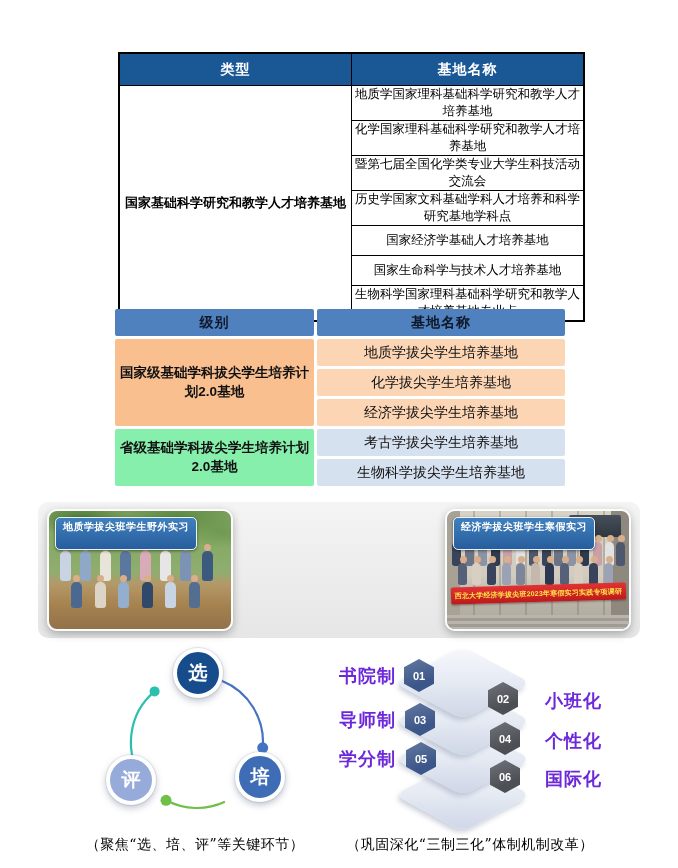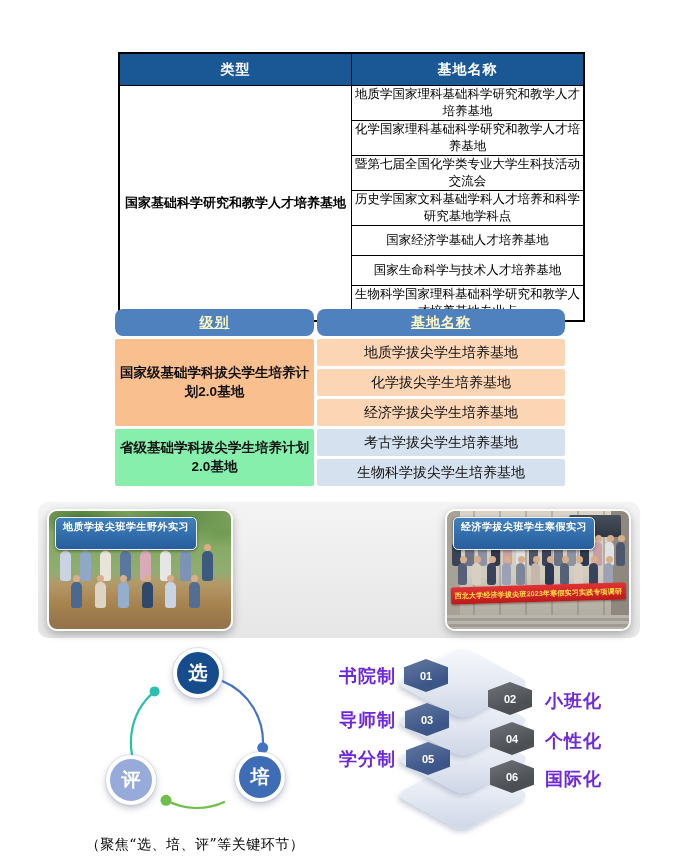--- a/index.html
+++ b/index.html
@@ -12,22 +12,22 @@
   .t1 { position:absolute; left:118px; top:52px; width:467px;
         border-collapse:collapse; border:2px solid #000; table-layout:fixed; }
   .t1 th, .t1 td { border:1.5px solid #000; text-align:center; vertical-align:middle; padding:0 3px; }
   .t1 th { background:#1A5795; color:#fff; height:31px; font-size:14px; letter-spacing:1px; }
   .t1 td { height:29px; font-size:12.5px; color:#000; }
   .t1 .cat { width:86px; font-weight:bold; font-size:13px; line-height:1.5; }
 
   
   .t2 { position:absolute; left:112px; top:306px; width:456px;
         border-collapse:separate; border-spacing:3px; table-layout:fixed; }
-  .t2 th { background:#4E81BD; color:#fef9c3; height:25px; font-size:14px; font-weight:bold;
-           letter-spacing:1px; border-radius:8px;text-decoration:underline; }
+  .t2 th { background:#4E81BD; color:#0f172a; height:25px; font-size:14px; font-weight:bold;
+           letter-spacing:1px; border-radius:2px; }
   .t2 td { text-align:center; vertical-align:middle; height:27px; font-size:14px;
            color:#111; border-radius:2px; padding:0 2px; }
   .t2 .c1 { width:197px; }
   .t2 .lvl1 { background:#FABF8F; font-weight:bold; font-size:13.5px; line-height:1.4; }
   .t2 .base1 { background:#FCD5B4; }
   .t2 .lvl2 { background:#86efac; font-weight:bold; font-size:13.5px; line-height:1.4; }
   .t2 .base2 { background:#D6E1F0; }
 
   
   .photo-strip { position:absolute; left:38px; top:502px; width:602px; height:136px;
@@ -95,21 +95,21 @@
   
   .stack { position:absolute; left:335px; top:645px; width:305px; height:192px; }
   .diamond { position:absolute; left:128px; width:96px; height:96px;
     transform:translate(-50%,-50%) scaleY(.54) rotate(45deg);
     background:linear-gradient(135deg,#f7f9fc 0%,#e4e9f3 50%,#ccd4e5 100%);
     border-radius:13px; box-shadow:3px 6px 7px rgba(140,150,175,.45); opacity:.95; }
   .d1 { top:38px;  z-index:4; }
   .d2 { top:76px;  z-index:3; }
   .d3 { top:114px; z-index:2; }
   .d4 { top:150px; z-index:1; }
-  .hex { position:absolute; width:44px; height:33px; z-index:10;
+  .hex { position:absolute; width:30px; height:33px; z-index:10;
     clip-path:polygon(50% 0,100% 25%,100% 75%,50% 100%,0 75%,0 25%);
     display:flex; align-items:center; justify-content:center;
     color:#fff; font-size:11px; font-weight:bold; }
   .hex-blue { background:linear-gradient(160deg,#62799f 0%,#3d5689 70%); }
   .hex-gray { background:linear-gradient(160deg,#70747a 0%,#4c5055 70%); }
   .hx1 { left:69px;  top:14px; }
   .hx3 { left:70px;  top:58px; }
   .hx5 { left:71px;  top:97px; }
   .hx2 { left:153px; top:37px; }
   .hx4 { left:155px; top:77px; }
@@ -277,14 +277,15 @@
 
     <div class="stack-label sl1">书院制</div>
     <div class="stack-label sl3">导师制</div>
     <div class="stack-label sl5">学分制</div>
     <div class="stack-label sr2">小班化</div>
     <div class="stack-label sr4">个性化</div>
     <div class="stack-label sr6">国际化</div>
   </div>
 
   <div class="bottom-caption cap-left">（聚焦“选、培、评”等关键环节）</div>
+  <div class="bottom-caption cap-right">（巩固深化“三制三化”体制机制改革）</div>
 
 </div>
 
 </body></html>

